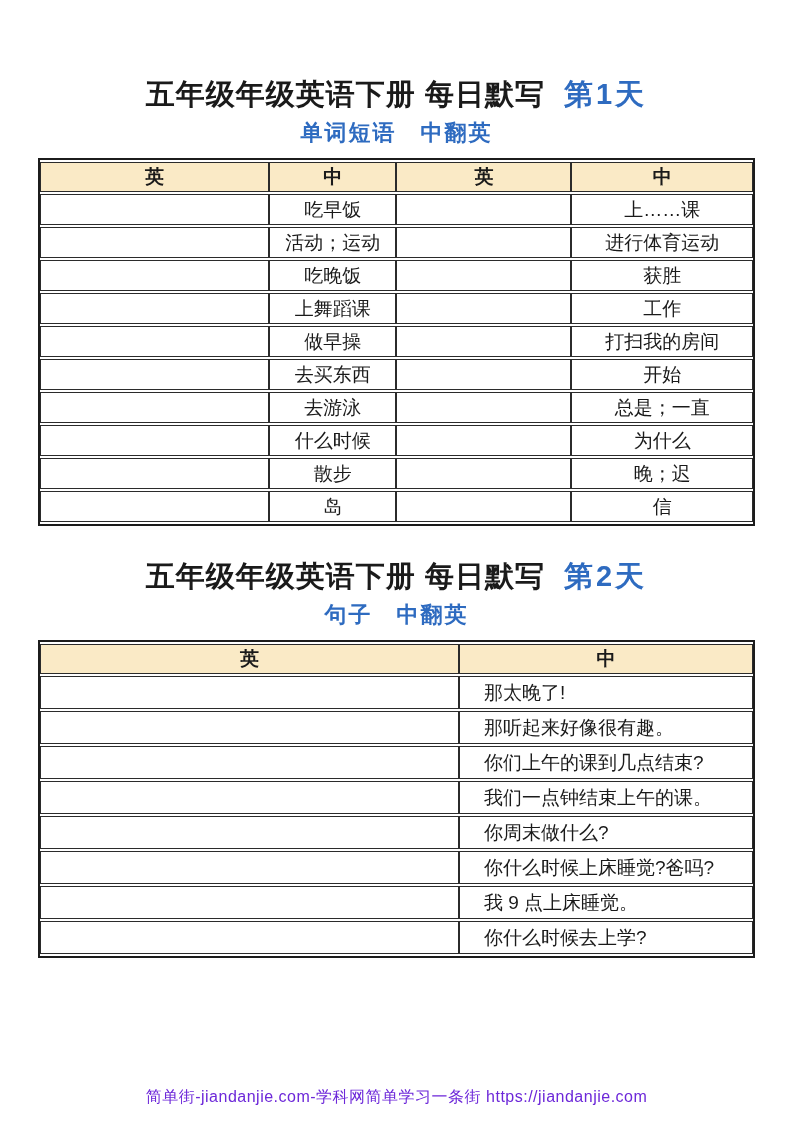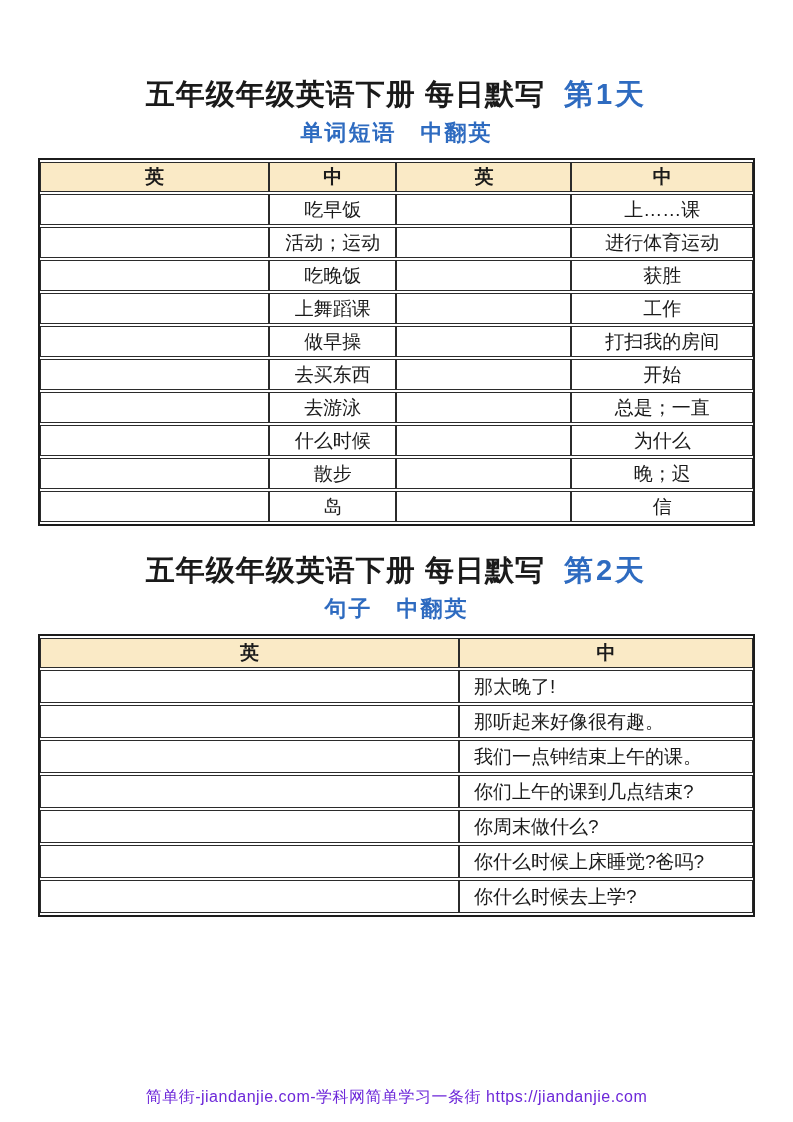--- a/index.html
+++ b/index.html
@@ -17,21 +17,21 @@
   .title {
     margin: 0;
     padding-top: 58px;
     text-align: center;
     font-size: 29px;
     font-weight: bold;
     letter-spacing: 1px;
     line-height: 40px;
     color: #1a1a1a;
   }
-  .title.second { padding-top: 24px; }
+  .title.second { padding-top: 30px; }
   .title .day {
     color: #2e6bc0;
     margin-left: 10px;
     letter-spacing: 3px;
   }
   .subtitle {
     margin: 4px 0 10px 0;
     text-align: center;
     font-size: 22px;
     font-weight: bold;
@@ -64,21 +64,21 @@
     font-size: 19px;
   }
   .words-table td { height: 29px; }
   .words-table th:nth-child(1), .words-table td:nth-child(1) { width: 32.5%; }
   .words-table th:nth-child(2), .words-table td:nth-child(2) { width: 17.5%; }
   .words-table th:nth-child(3), .words-table td:nth-child(3) { width: 24.5%; }
   .words-table th:nth-child(4), .words-table td:nth-child(4) { width: 25.5%; }
   .sentences-table td { height: 31px; }
   .sentences-table th:nth-child(1), .sentences-table td:nth-child(1) { width: 59%; }
   .sentences-table th:nth-child(2), .sentences-table td:nth-child(2) { width: 41%; }
-  .sentences-table td:nth-child(2) { text-align: left; padding-left: 14px; }
+  .sentences-table td:nth-child(2) { text-align: left; padding-left: 24px; }
   .footer {
     position: absolute;
     left: 0;
     right: 0;
     bottom: 30px;
     text-align: center;
     font-size: 16px;
     color: #6d28d9;
     letter-spacing: 0.5px;
   }
@@ -189,33 +189,37 @@
           <tr>
             <td></td>
             <td>那太晚了!</td>
           </tr>
           <tr>
             <td></td>
             <td>那听起来好像很有趣。</td>
           </tr>
           <tr>
             <td></td>
+            <td>你们上午的课到几点结束?</td>
+          </tr>
+          <tr>
+            <td></td>
             <td>我们一点钟结束上午的课。</td>
           </tr>
           <tr>
             <td></td>
-            <td>你们上午的课到几点结束?</td>
-          </tr>
-          <tr>
-            <td></td>
             <td>你周末做什么?</td>
           </tr>
           <tr>
             <td></td>
             <td>你什么时候上床睡觉?爸吗?</td>
+          </tr>
+          <tr>
+            <td></td>
+            <td>我 9 点上床睡觉。</td>
           </tr>
           <tr>
             <td></td>
             <td>你什么时候去上学?</td>
           </tr>
         </tbody>
       </table>
   </div>
 
   <div class="footer">简单街-jiandanjie.com-学科网简单学习一条街 https://jiandanjie.com</div>

